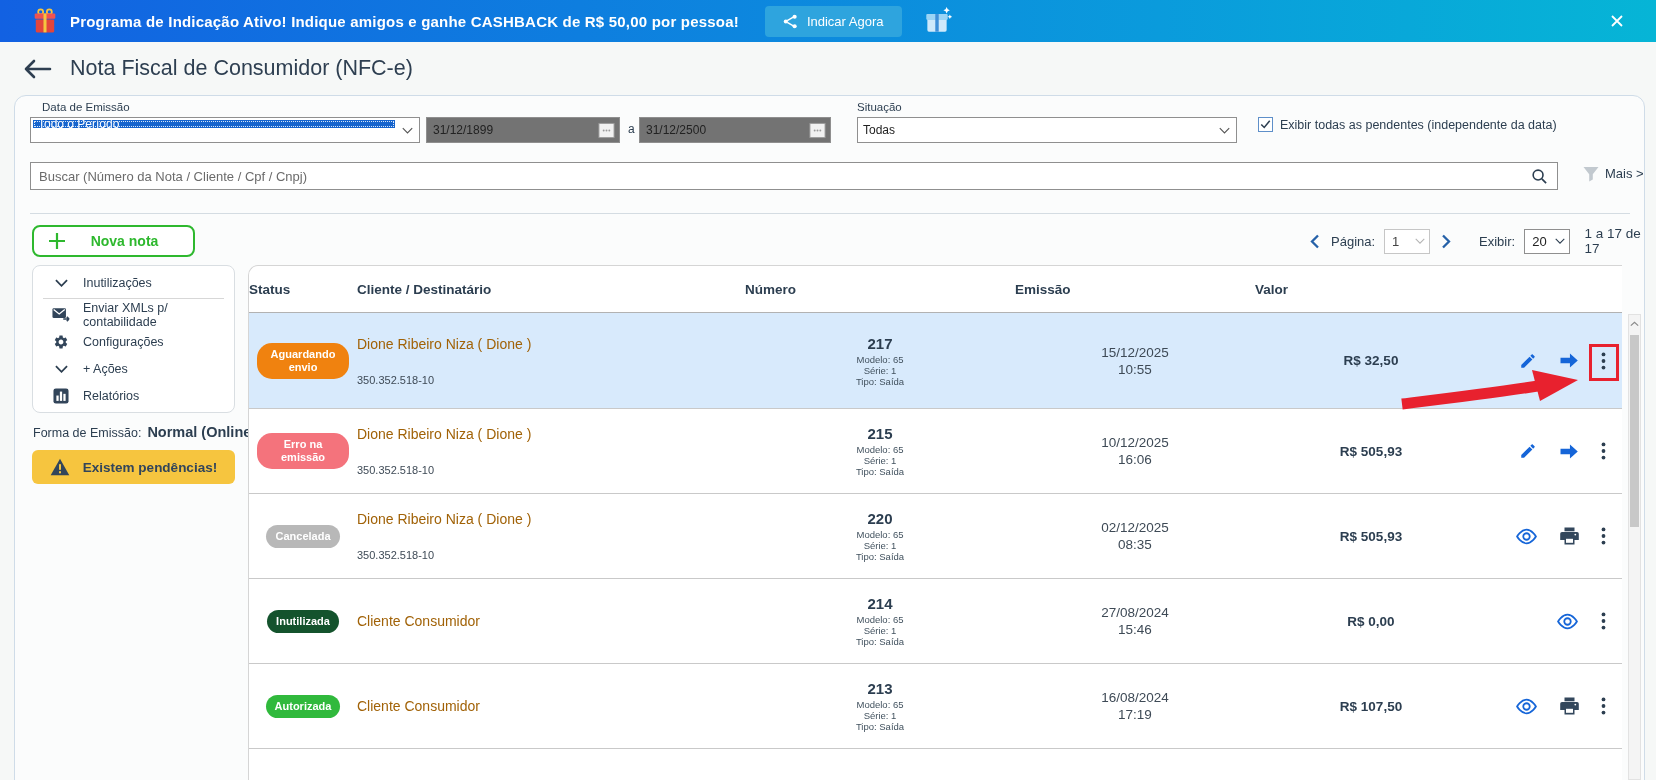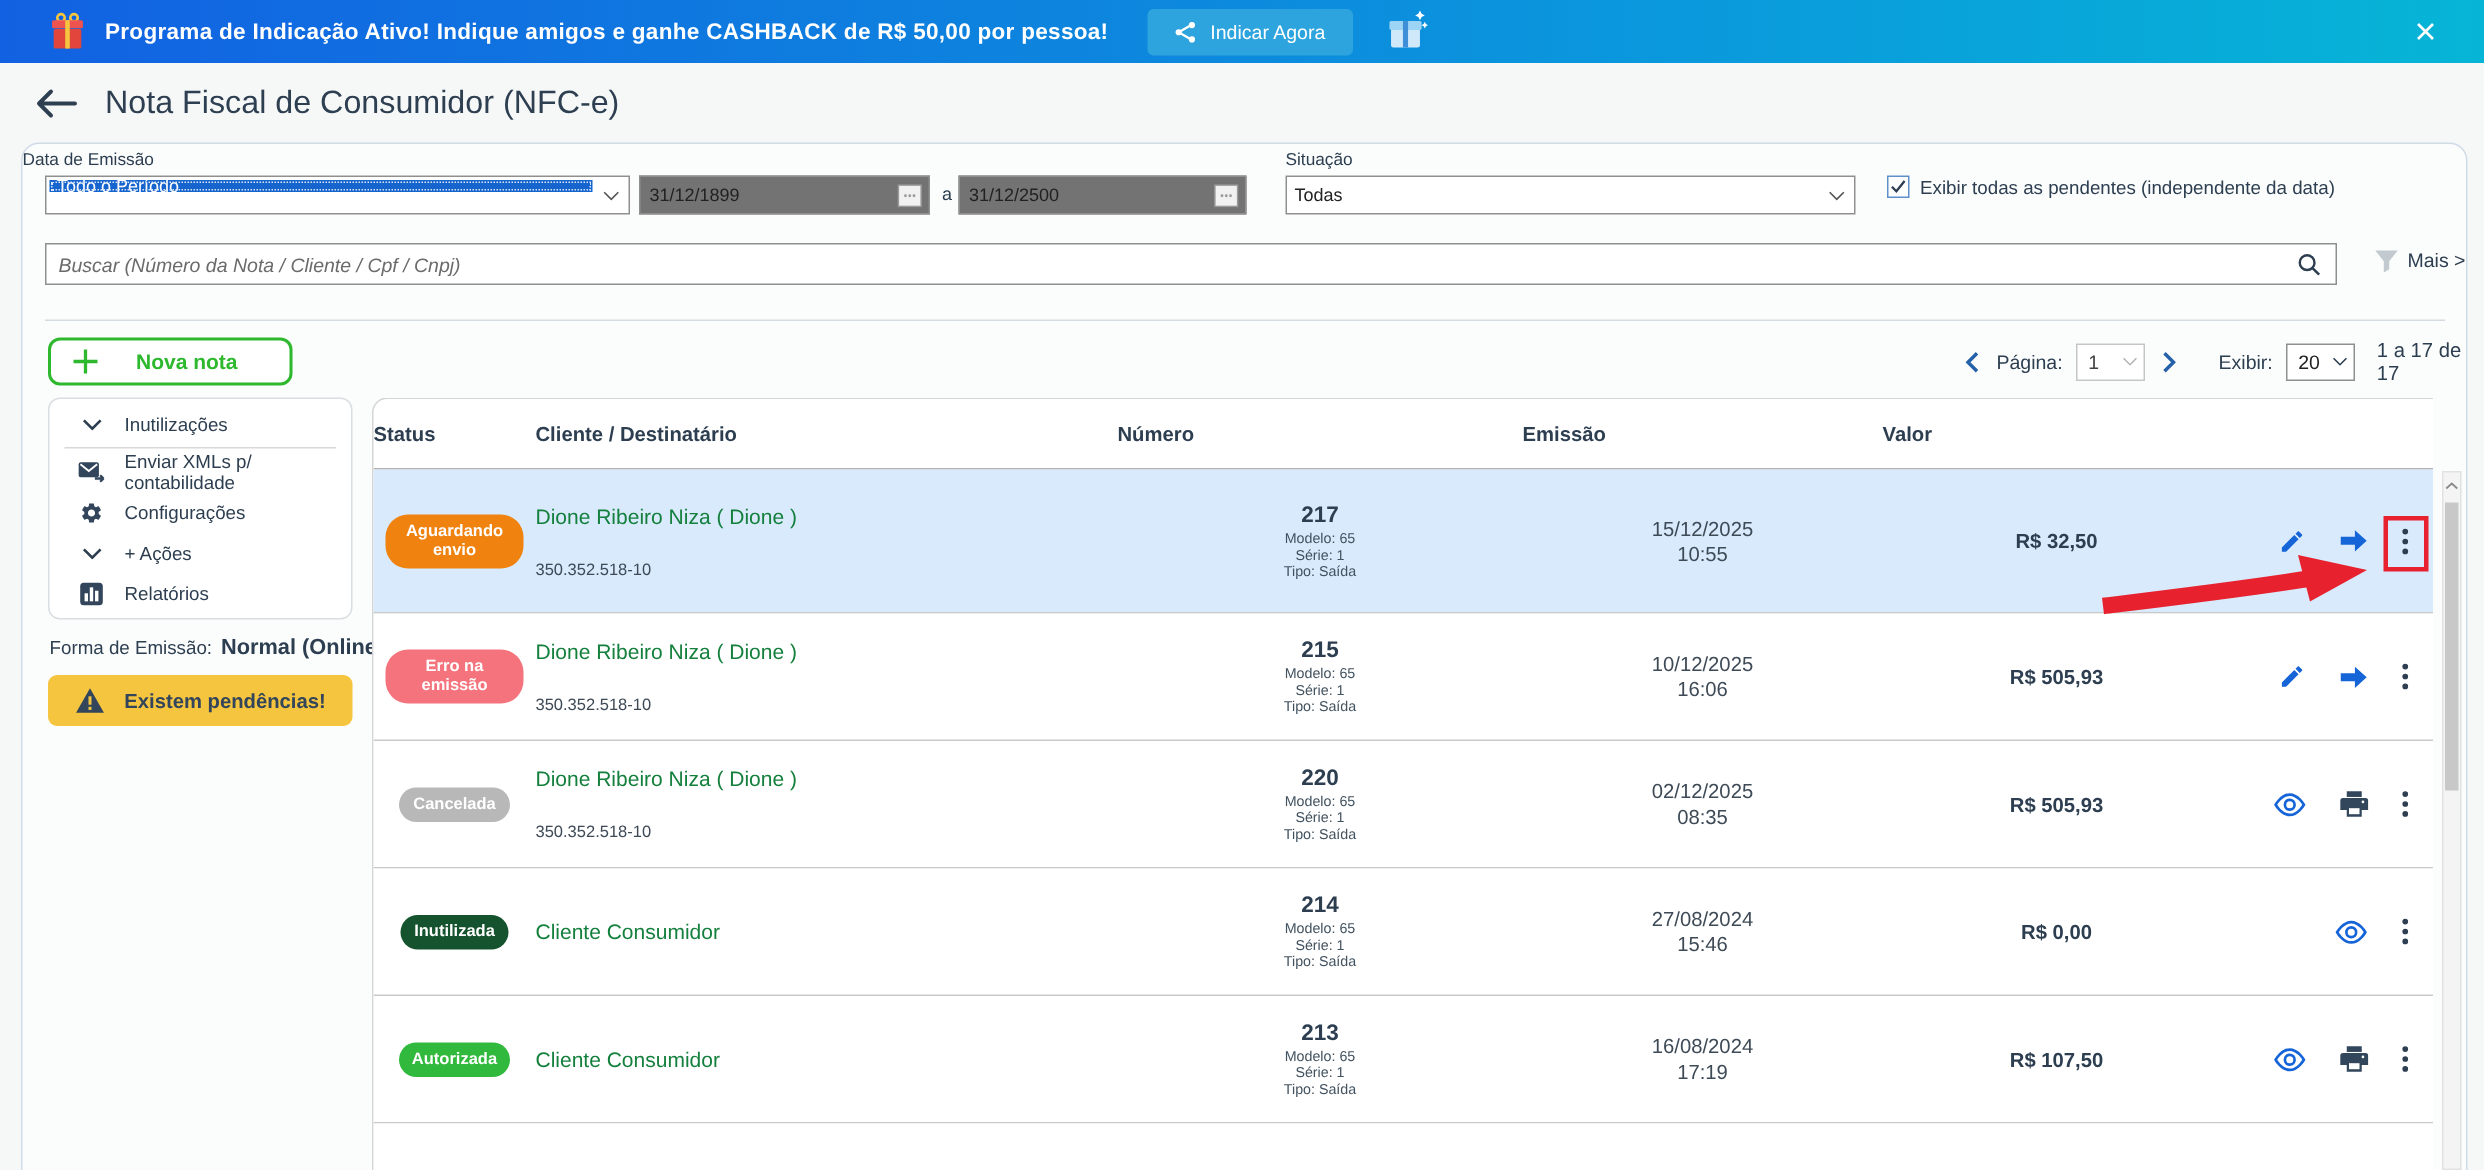--- a/index.html
+++ b/index.html
@@ -37,21 +37,21 @@
   .date-field input { border:none; outline:none; flex:1; font-size:12px; padding:0 6px; color:#222;
                       font-family:inherit; background:transparent; min-width:0; }
   .date-field .cal { margin-right:4px; display:flex; }
 
   .checkbox-row { display:flex; align-items:center; gap:7px; cursor:pointer; }
   .cbx { width:15px; height:15px; border:1px solid #5e8fc9; background:#fff; display:flex; align-items:center; justify-content:center; }
   .checkbox-row .lbl { font-size:12.5px; color:#2c3e50; }
 
   .search-box { height:28px; border:1px solid #8f8f8f; background:#fff; display:flex; align-items:center; }
   .search-box input { border:none; outline:none; flex:1; font-size:13px; padding:0 8px; color:#6d28d9;
-                      font-family:inherit; background:transparent;font-style:italic; }
+                      font-family:inherit; background:transparent; }
   .search-box input::placeholder { color:#6b6b6b; }
   .search-box .mag { margin-right:9px; display:flex; cursor:pointer; }
   .more-link { font-size:13px; color:#2c3e50; cursor:pointer; }
 
   .divider { height:1px; background:#d4dce2; }
 
   .new-note-btn { width:163px; height:32px; border:2px solid #2eb82e; border-radius:8px; background:#fff;
                   display:flex; align-items:center; cursor:pointer; font-family:inherit; }
   .new-note-btn .plus { margin-left:14px; display:flex; }
   .new-note-btn .txt { flex:1; text-align:center; color:#2eb82e; font-size:14px; font-weight:bold; padding-right:10px; }
@@ -83,21 +83,21 @@
   .trow { display:grid; grid-template-columns:108px 1fr 270px 240px 232px 135px; align-items:center; }
   .thead { height:47px; border-bottom:1px solid #b2b2b2; font-size:13.5px; font-weight:bold; color:#2c3e50; }
   .thead .c { text-align:left; }
   .thead .l { text-align:left; }
   .row { height:85px; border-bottom:1px solid #c9c9c9; background:#fff; cursor:pointer; }
   .row.highlight { height:96px; background:#d8eafc; }
   .cell-status { display:flex; justify-content:center; }
   .badge { max-width:92px; padding:5px 9px; border-radius:15px; color:#fff; font-size:11px; font-weight:600;
            text-align:center; line-height:13px; }
   .cell-client { display:flex; flex-direction:column; justify-content:center; gap:22px; }
-  .client-name { font-size:14px; color:#15803d; }
+  .client-name { font-size:14px; color:#a16207; }
   .client-doc { font-size:11px; color:#3e4a56; }
   .cell-num { text-align:center; color:#2c3e50; }
   .num-big { font-size:15px; font-weight:bold; margin-bottom:2px; }
   .num-meta { font-size:9.5px; line-height:11px; color:#42525f; }
   .cell-date { text-align:center; font-size:13.5px; line-height:17px; color:#3e4a56; }
   .cell-value { text-align:center; font-size:13.5px; font-weight:bold; color:#2c3e50; }
   .cell-actions { display:flex; justify-content:flex-end; align-items:center; gap:22px; padding-right:16px; }
   .act { border:none; background:transparent; padding:0; display:flex; align-items:center; cursor:pointer; }
   .stub { height:40px; background:#fff; }
 
@@ -152,21 +152,21 @@
     <span style="display:flex;cursor:pointer;">
       <svg width="30" height="24" viewBox="0 0 30 24">
         <path d="M12 4 L4 12 L12 20 M4 12 H28" stroke="#2e3f51" stroke-width="2.6" fill="none" stroke-linecap="round" stroke-linejoin="round"></path>
       </svg>
     </span>
     <h1 class="page-title">Nota Fiscal de Consumidor (NFC-e)</h1>
   </div>
 
   <div class="card"></div>
 
-  <span class="abs small-label" style="left:15px;top:101px;">Data de Emissão</span>
+  <span class="abs small-label" style="left:42px;top:101px;">Data de Emissão</span>
 
   <div class="abs win-select focused" style="left:30px;top:117px;width:390px;">
     <span class="val">Todo o Período</span>
     <span class="chev">
       <svg width="11" height="7" viewBox="0 0 14 8">
           <path d="M1 1 L7 7 L13 1" stroke="#555" stroke-width="1.4" fill="none"></path>
         </svg>
     </span>
   </div>
 

